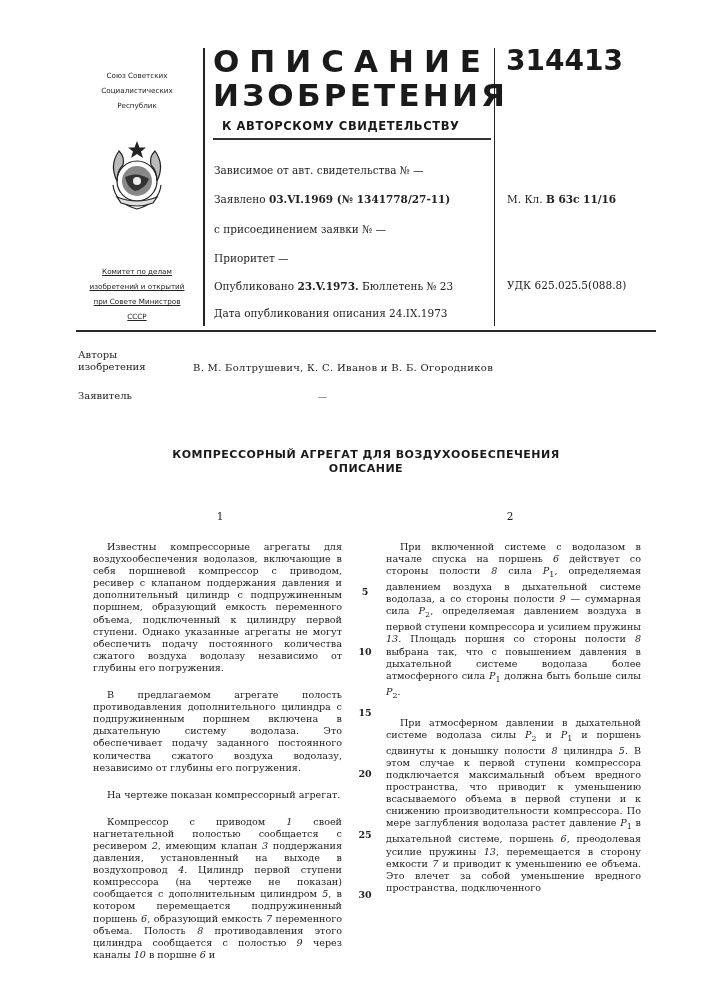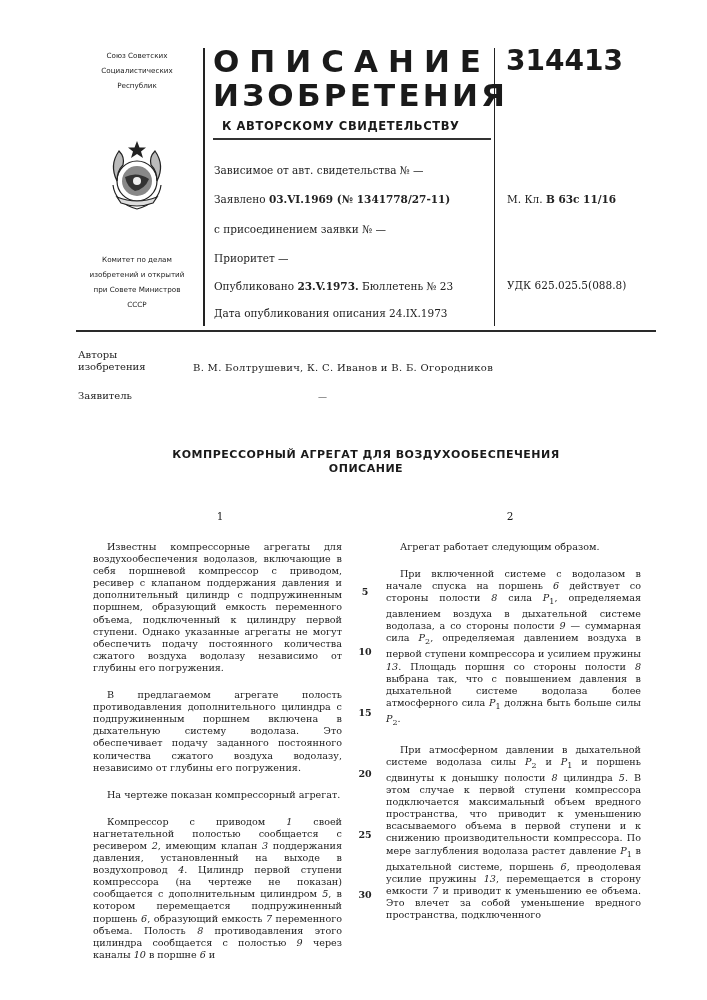--- a/index.html
+++ b/index.html
@@ -1,22 +1,22 @@
 <!DOCTYPE html>
 <html><head>
 <meta charset="utf-8">
 <style>
   html, body { margin: 0; padding: 0; background: #ffffff; }
   body { width: 707px; height: 1000px; position: relative; overflow: hidden; color: #1a1a1a; font-family: "DejaVu Serif", "Liberation Serif", serif; }
   .abs { position: absolute; }
 
   
   .org { left: 78px; width: 118px; text-align: center; font-family: "DejaVu Sans", "Liberation Sans", sans-serif; font-size: 7.2px; line-height: 15px; color: #222; }
-  .org-top { top: 48px; }
-  .org-bottom { top: 252px; }
+  .org-top { top: 68px; }
+  .org-bottom { top: 264px; text-decoration: underline; }
   .emblem { left: 95px; top: 135px; width: 84px; height: 84px; }
 
   
   .vrule { width: 2px; background: #222; }
   .vrule-left { left: 203px; top: 48px; height: 278px; }
   .vrule-right { left: 494px; top: 48px; height: 278px; width: 1px; }
 
   
   .title1 { left: 213px; top: 44px; width: 278px; font-family: "DejaVu Sans", "Liberation Sans", sans-serif; font-weight: bold; font-size: 31px; letter-spacing: 10px; line-height: 34px; }
   .title2 { left: 213px; top: 78px; width: 278px; font-family: "DejaVu Sans", "Liberation Sans", sans-serif; font-weight: bold; font-size: 31px; letter-spacing: 3.2px; line-height: 34px; }
@@ -141,16 +141,15 @@
 </div>
 
 <div class="abs linenum" style="left:357px; top:586px;">5</div>
 <div class="abs linenum" style="left:357px; top:646px;">10</div>
 <div class="abs linenum" style="left:357px; top:707px;">15</div>
 <div class="abs linenum" style="left:357px; top:768px;">20</div>
 <div class="abs linenum" style="left:357px; top:829px;">25</div>
 <div class="abs linenum" style="left:357px; top:889px;">30</div>
 
 <div class="abs col col-right">
-  <p>Агрегат работает следующим образом.</p>
   <p>При включенной системе с водолазом в начале спуска на поршень <i>6</i> действует со стороны полости <i>8</i> сила <i>P</i><sub>1</sub>, определяемая давлением воздуха в дыхательной системе водолаза, а со стороны полости <i>9</i> — суммарная сила <i>P</i><sub>2</sub>, определяемая давлением воздуха в первой ступени компрессора и усилием пружины <i>13</i>. Площадь поршня со стороны полости <i>8</i> выбрана так, что с повышением давления в дыхательной системе водолаза более атмосферного сила <i>P</i><sub>1</sub> должна быть больше силы <i>P</i><sub>2</sub>.</p>
   <p>При атмосферном давлении в дыхательной системе водолаза силы <i>P</i><sub>2</sub> и <i>P</i><sub>1</sub> и поршень сдвинуты к донышку полости <i>8</i> цилиндра <i>5</i>. В этом случае к первой ступени компрессора подключается максимальный объем вредного пространства, что приводит к уменьшению всасываемого объема в первой ступени и к снижению производительности компрессора. По мере заглубления водолаза растет давление <i>P</i><sub>1</sub> в дыхательной системе, поршень <i>6</i>, преодолевая усилие пружины <i>13</i>, перемещается в сторону емкости <i>7</i> и приводит к уменьшению ее объема. Это влечет за собой уменьшение вредного пространства, подключенного</p>
 </div>
 
 </body></html>

